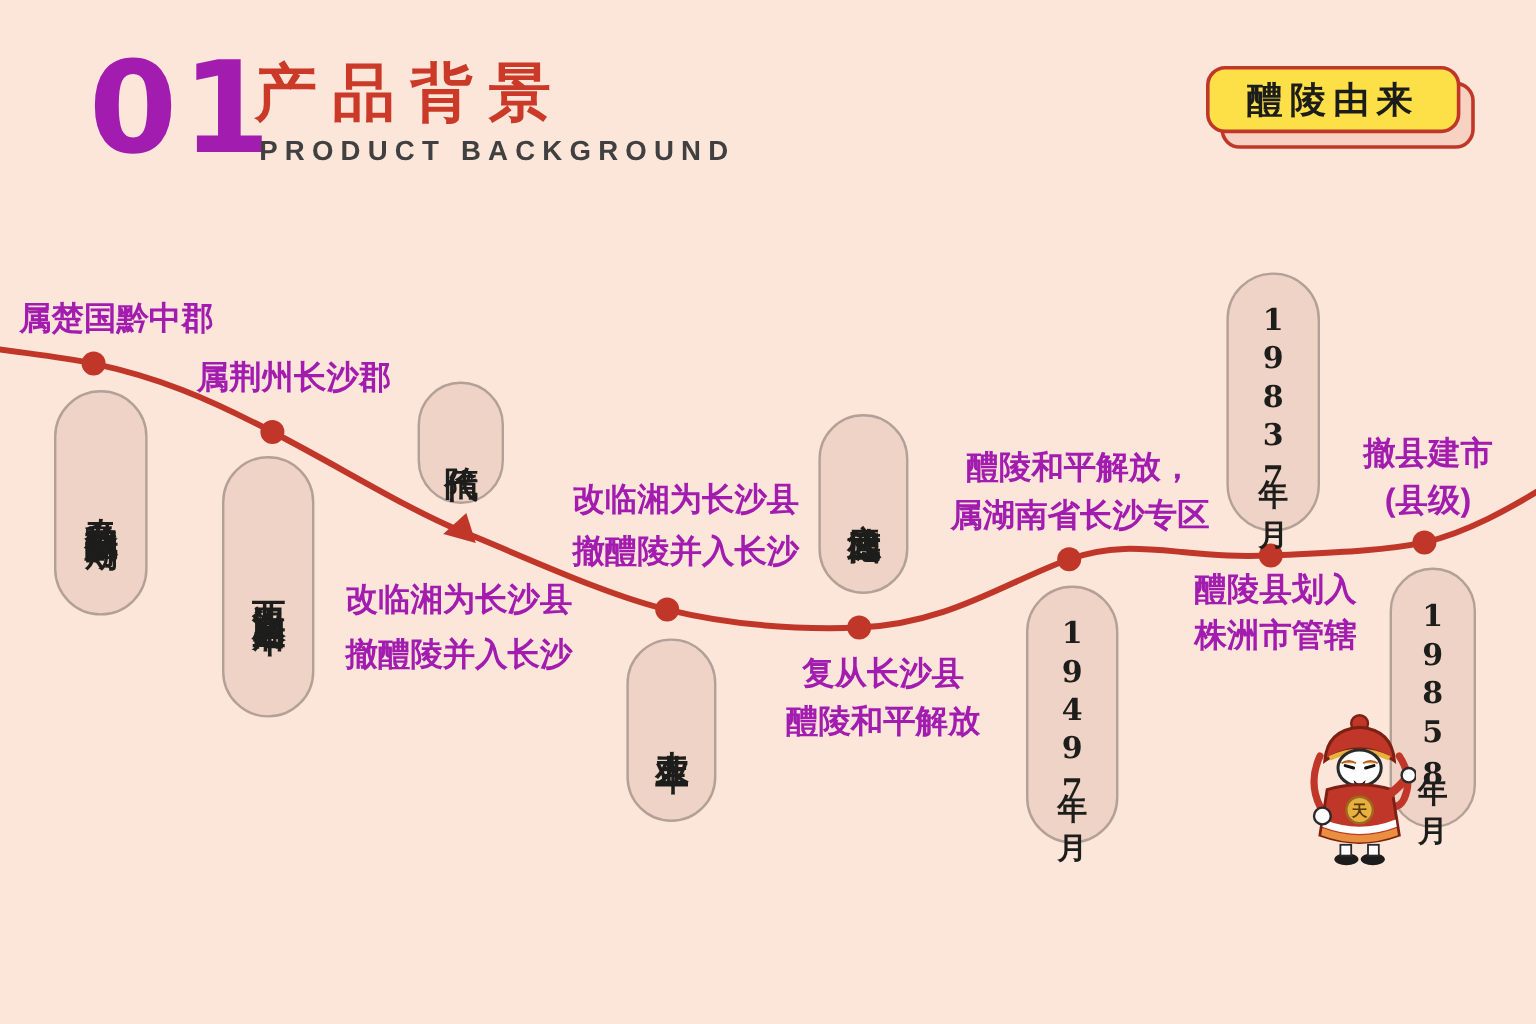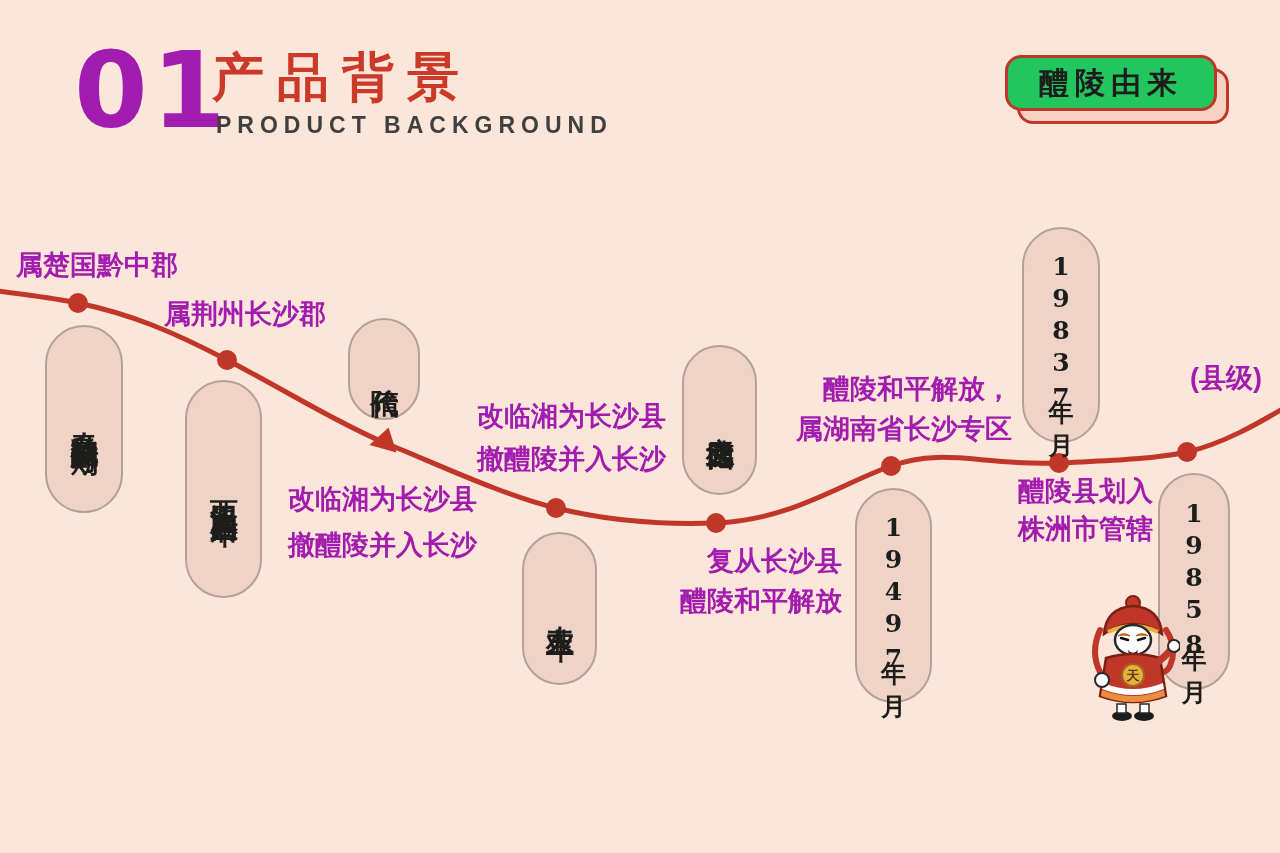--- a/index.html
+++ b/index.html
@@ -24,21 +24,21 @@
     font-size:23px;font-weight:700;color:#404040;letter-spacing:6px;
   }
   
   .badge-wrap{position:absolute;left:1005px;top:55px;width:212px;height:52px;}
   .badge-back{
     position:absolute;left:12px;top:13px;width:206px;height:50px;
     background:#f7d2c2;border:3px solid #c0372a;border-radius:16px;
   }
   .badge-front{
     position:absolute;left:0;top:0;width:206px;height:50px;
-    background:#22c55e;border:3px solid #c0372a;border-radius:16px;
+    background:#fde047;border:3px solid #c0372a;border-radius:16px;
     display:flex;align-items:center;justify-content:center;
     font-family:"DejaVu Serif",serif;font-weight:800;font-size:30px;
     color:#1c1c1a;letter-spacing:6px;
   }
   
   .curve-svg{position:absolute;left:0;top:0;}
   
   .pill{
     position:absolute;
     background:#efd3c6;border:2px solid #b3a096;border-radius:999px;
@@ -47,21 +47,21 @@
     font-family:"DejaVu Serif",serif;font-weight:700;
     font-size:28px;color:#1d1d1b;letter-spacing:3px;
     box-sizing:border-box;
   }
   .pill-date{font-size:25px;letter-spacing:3px;}
   
   .tl-label{
     position:absolute;color:#a21caf;font-weight:800;
     font-size:27px;line-height:43px;white-space:nowrap;
   }
-  .tl-label.center{text-align:right;}
+  .tl-label.center{text-align:center;}
   
   .mascot{position:absolute;left:1086px;top:592px;}
 </style>
 </head>
 <body>
 
 <div id="canvas">
 
   <div class="big-num">01</div>
   <div class="cn-title">产品背景</div>
@@ -130,20 +130,21 @@
     <div>醴陵和平解放，</div>
     <div>属湖南省长沙专区</div>
   </div>
 
   <div class="tl-label center" style="left:973px;top:472px;width:180px;line-height:38px">
     <div>醴陵县划入</div>
     <div>株洲市管辖</div>
   </div>
 
   <div class="tl-label center" style="left:1118px;top:359px;width:144px;line-height:39px">
+    <div>撤县建市</div>
     <div>(县级)</div>
   </div>
 
   <svg class="mascot" width="94" height="132" viewBox="0 0 94 132">
 
     <circle cx="47" cy="11" r="7" fill="#c0372a" stroke="#7d2014" stroke-width="2"></circle>
 
     <path d="M14 38 Q4 60 14 80 Q20 90 28 86" fill="none" stroke="#c0372a" stroke-width="6" stroke-linecap="round"></path>
     <path d="M80 38 Q92 56 84 74 Q80 82 72 80" fill="none" stroke="#c0372a" stroke-width="6" stroke-linecap="round"></path>
 

